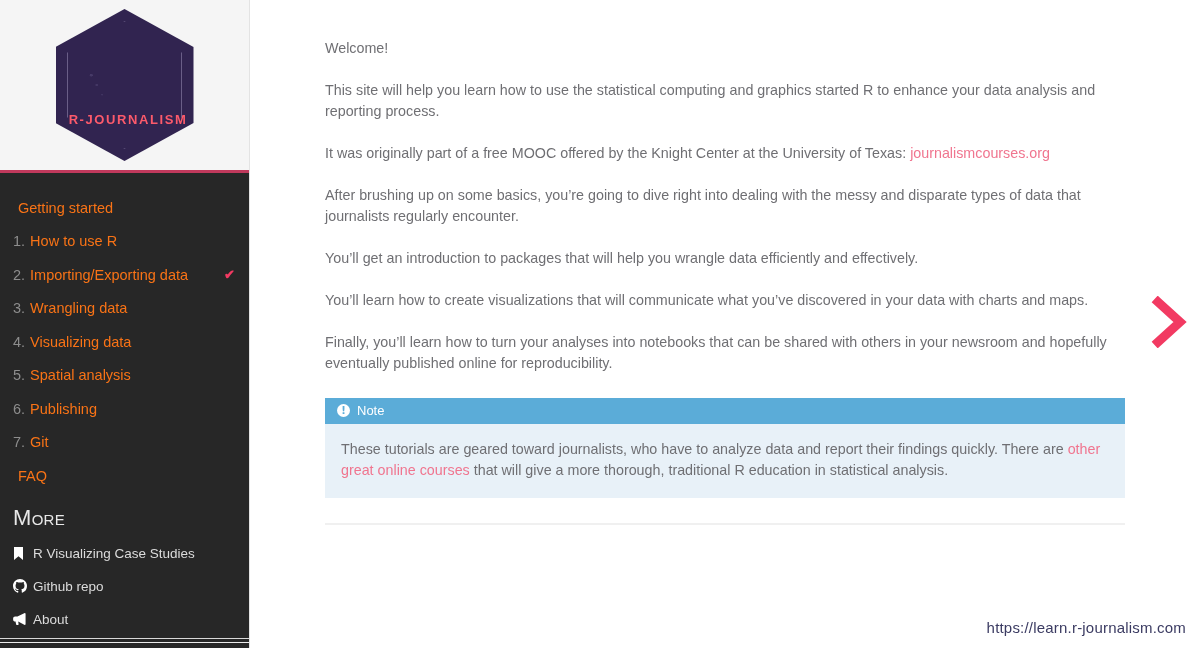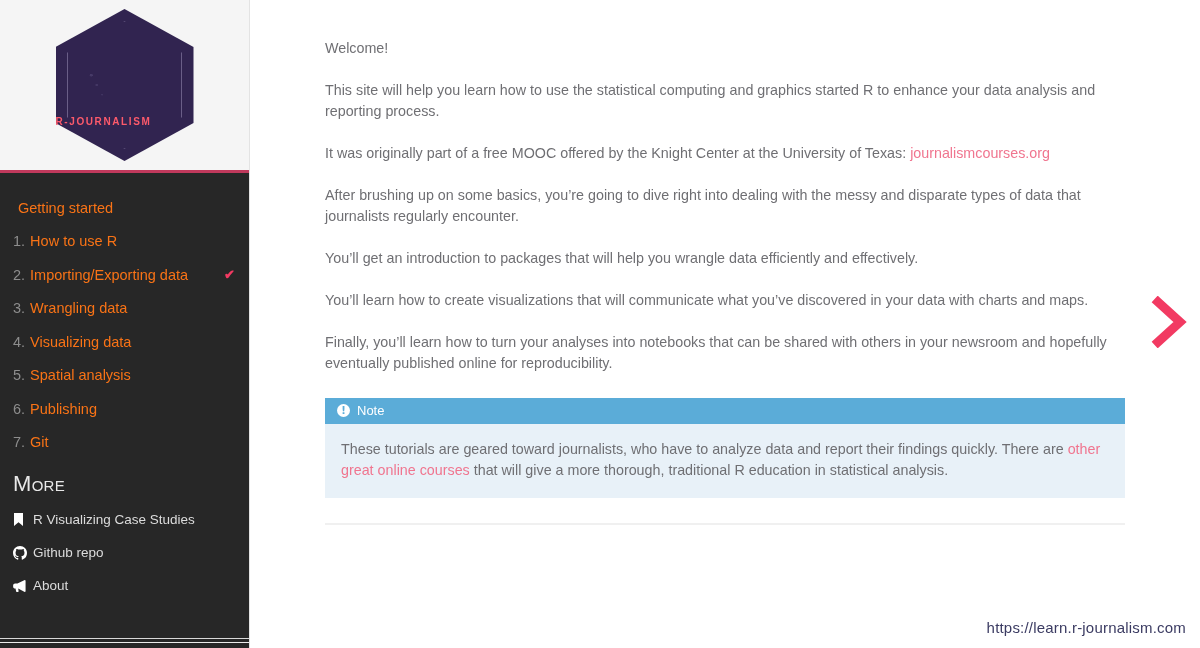--- a/index.html
+++ b/index.html
@@ -58,22 +58,22 @@
     position: absolute; left: 0; right: 0; top: 22px;
     text-align: center;
     font-family: "DejaVu Sans", sans-serif;
     font-size: 74px; font-weight: 700;
     letter-spacing: -7px;
     color: #fc5a6b;
     line-height: 1;
   }
   .logo-sub {
     position: absolute; left: 0; right: 6px; bottom: 34px;
-    text-align: left;
-    font-size: 10px; font-weight: 700;
+    text-align: right;
+    font-size: 13px; font-weight: 700;
     letter-spacing: 1.6px;
     color: #fc5a6b;
   }
 
   .nav-list { padding: 18px 0 6px 0; }
   .nav-item {
     position: relative;
     display: flex; align-items: center;
     padding: 0 14px 0 13px;
     height: 33.5px;
@@ -254,20 +254,24 @@
       <div class="nav-item">
         <span class="num">6.</span>
         <span class="txt">Publishing</span>
       </div>
 
       <div class="nav-item">
         <span class="num">7.</span>
         <span class="txt">Git</span>
       </div>
 
+      <div class="nav-item">
+        <span class="num"></span>
+        <span class="txt">FAQ</span>
+      </div>
 
       <div class="more-head">More</div>
 
       <div class="more-item">
         <span class="mi-ico">
           <svg width="11" height="13" viewBox="0 0 11 13">
               <path d="M1 0h9v13L5.5 9.2 1 13z" fill="currentColor"></path>
             </svg>
         </span>
         <span>R Visualizing Case Studies</span>

